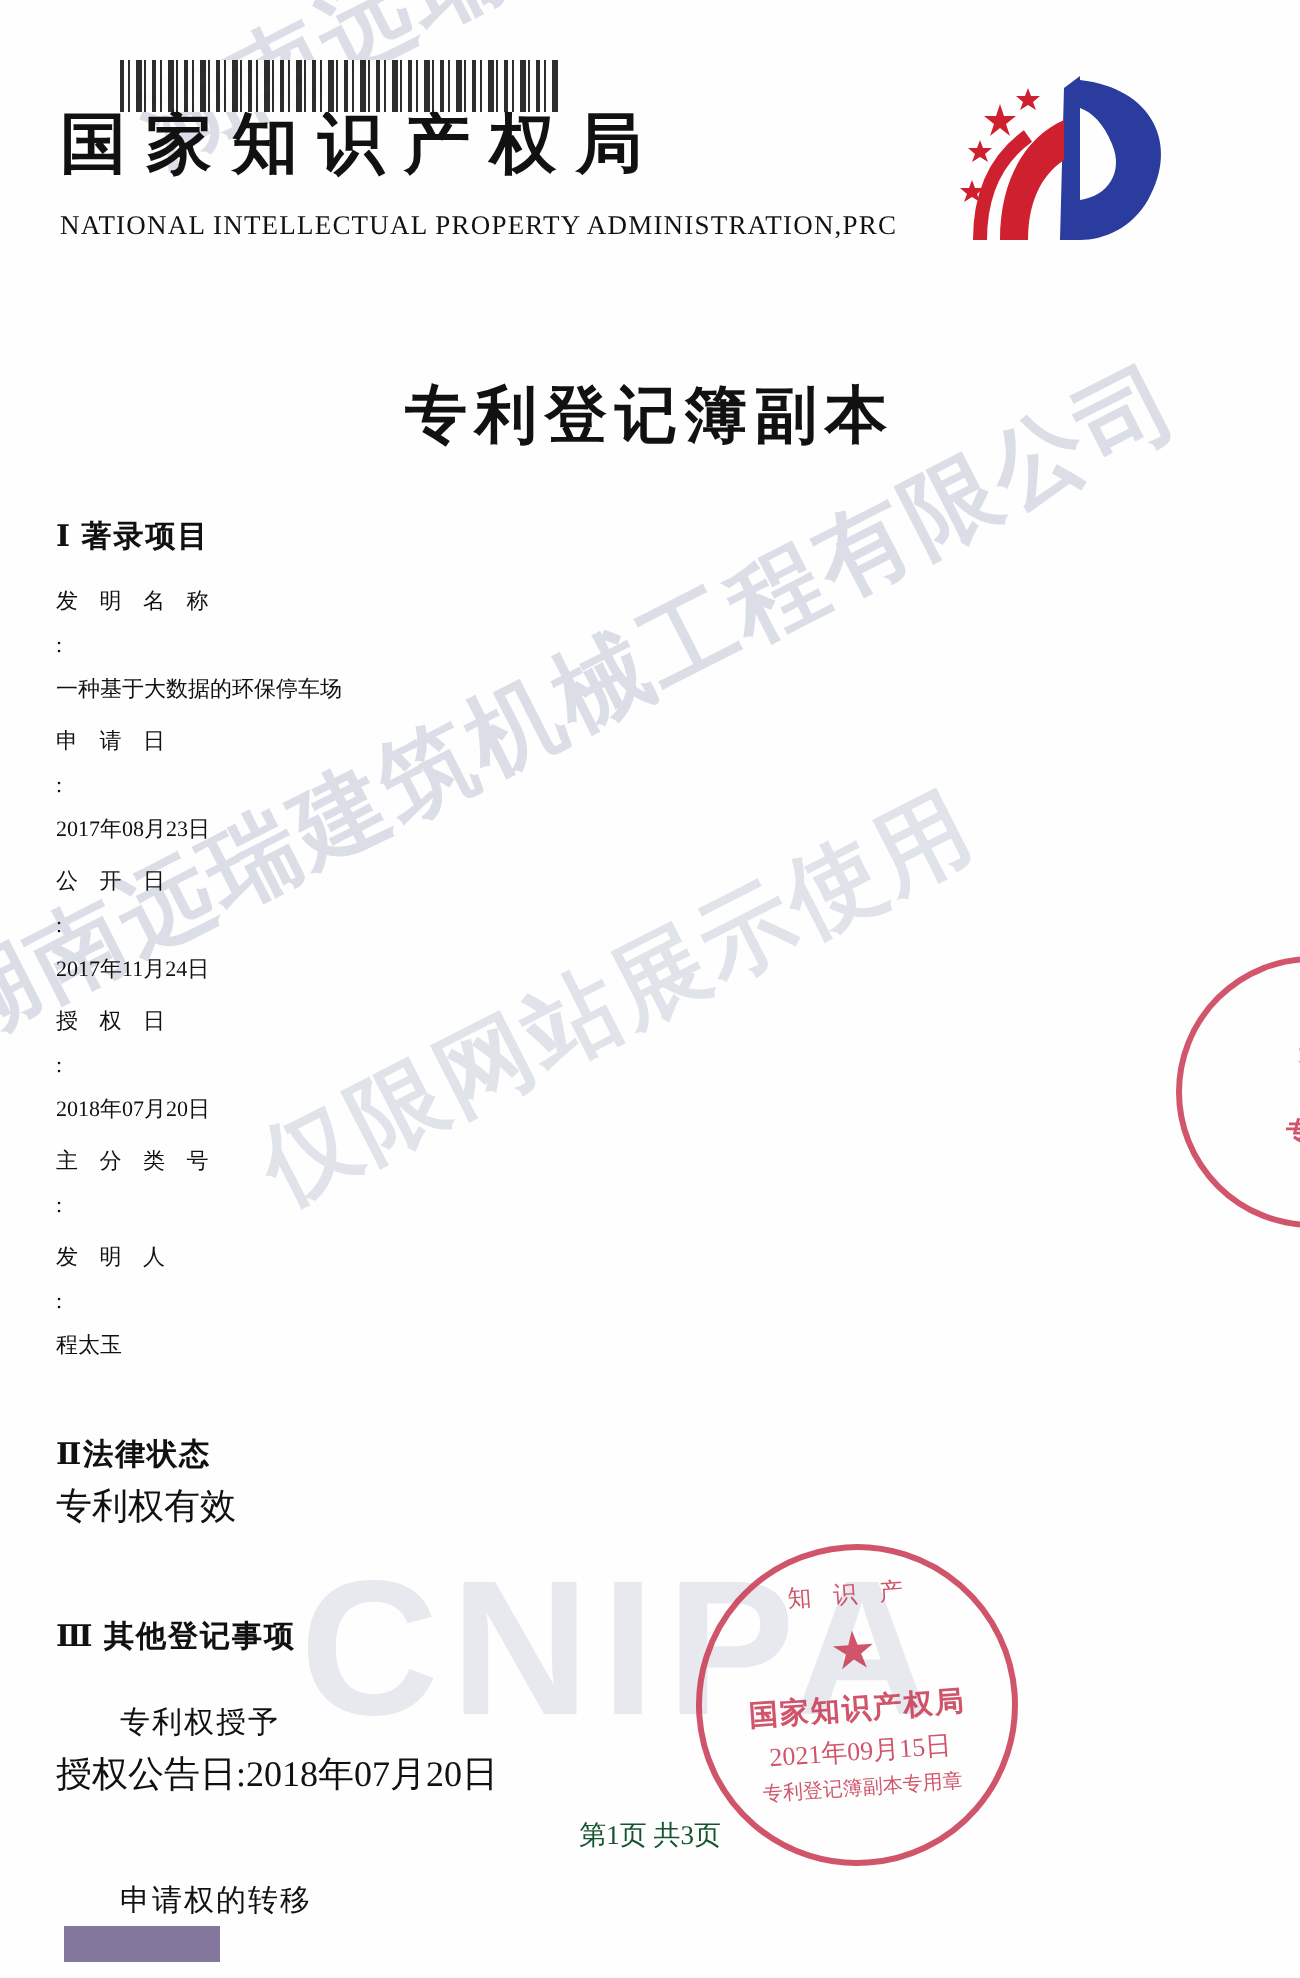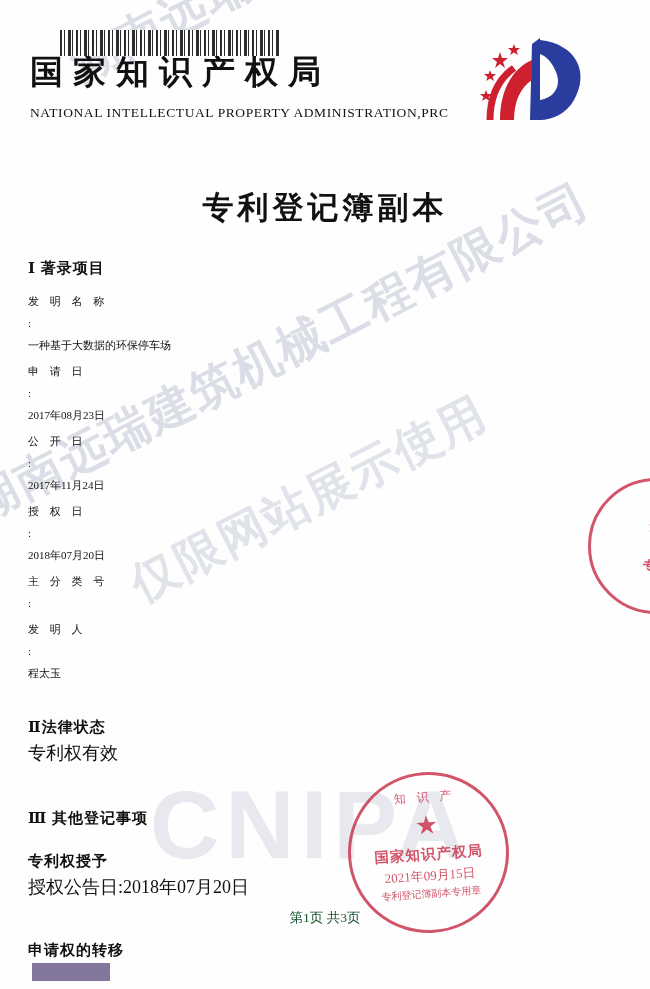--- a/index.html
+++ b/index.html
@@ -167,22 +167,23 @@
   .plain-list {
     margin-top: 16px;
   }
   .plain-row {
     font-size: 14px;
     line-height: 23px;
   }
   .sub-head {
     margin-top: 24px;
     font-size: 15px;
-    font-weight: bold;
+    font-weight: normal;
     letter-spacing: 1px;
+    margin-left: 32px;
   }
   .sub-line {
     font-size: 18px;
     line-height: 24px;
     margin-top: 4px;
   }
   .block-gap { margin-top: 44px; }
   .block-gap2 { margin-top: 34px; }
 
   .pager {

